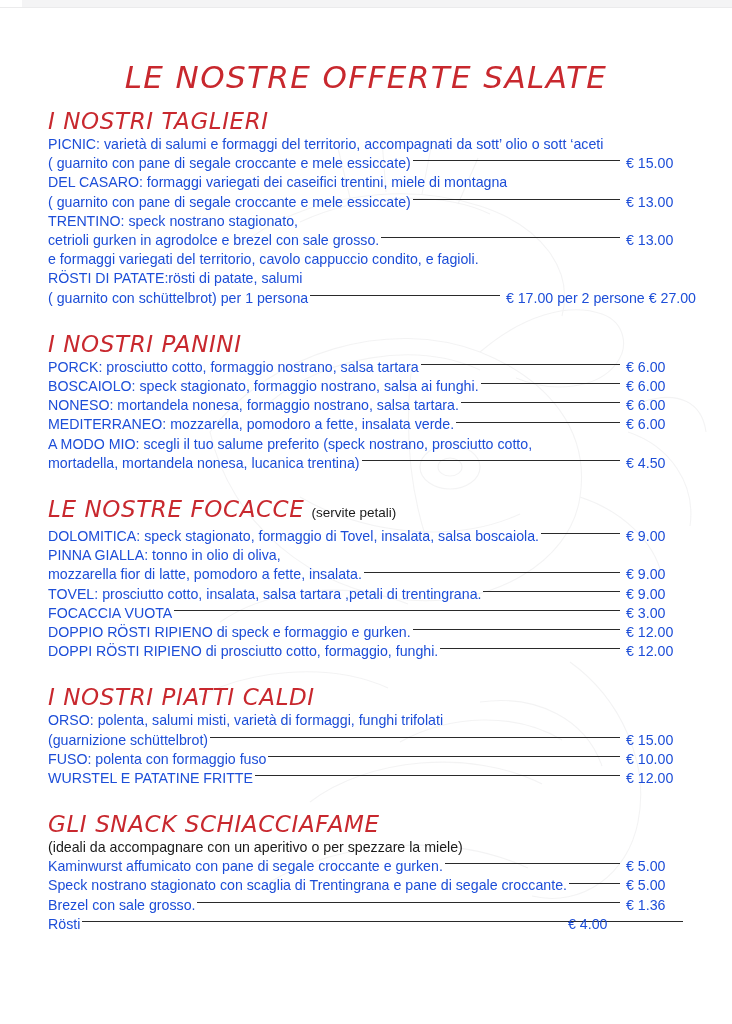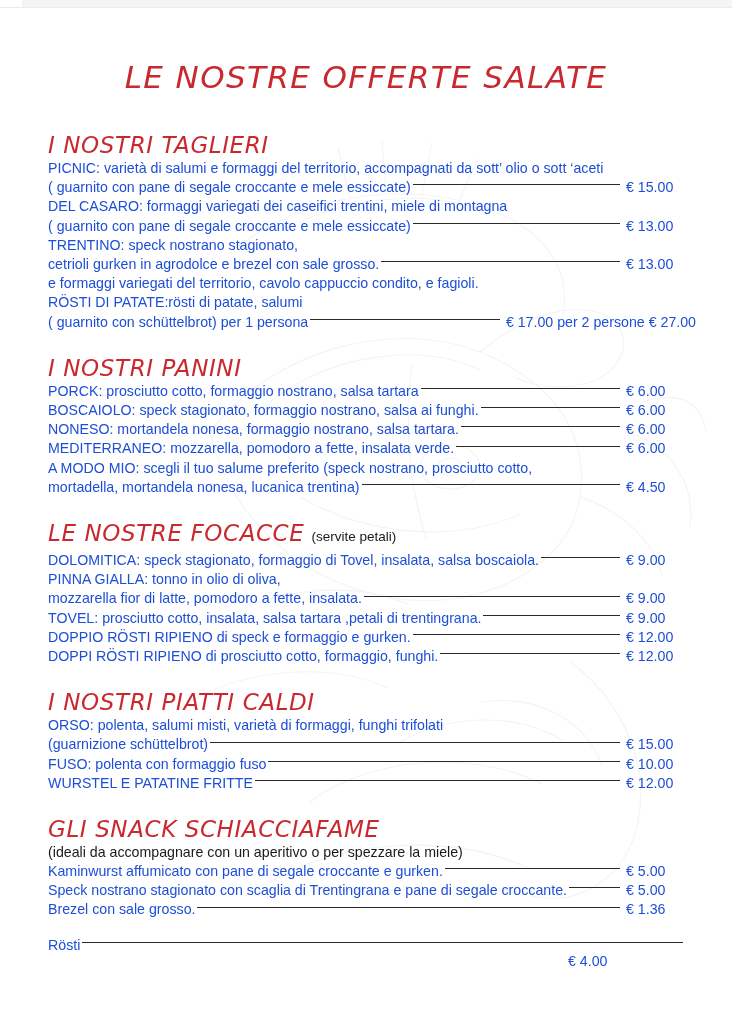--- a/index.html
+++ b/index.html
@@ -63,21 +63,21 @@
     font-family: "DejaVu Sans", sans-serif;
     font-style: italic;
     font-weight: 400;
     font-size: 31px;
     letter-spacing: 1.4px;
     white-space: nowrap;
   }
 
   .content {
     position: absolute;
-    top: 124px;
+    top: 100px;
     left: 48px;
     width: 648px;
   }
 
   .section { margin: 0; }
 
   .section-head {
     color: #c8282e;
     font-family: "DejaVu Sans", sans-serif;
     font-style: italic;
@@ -265,20 +265,25 @@
             <span class="txt">mozzarella fior di latte, pomodoro a fette, insalata.</span>
             <span class="leader"></span>
             <span class="price">€ 9.00</span>
           </div>
         <div class="line">
             <span class="txt">TOVEL: prosciutto cotto, insalata, salsa tartara ,petali di trentingrana.</span>
             <span class="leader"></span>
             <span class="price">€ 9.00</span>
           </div>
         <div class="line">
+            <span class="txt">FOCACCIA VUOTA</span>
+            <span class="leader"></span>
+            <span class="price">€ 3.00</span>
+          </div>
+        <div class="line">
             <span class="txt">DOPPIO RÖSTI RIPIENO di speck e formaggio e gurken.</span>
             <span class="leader"></span>
             <span class="price">€ 12.00</span>
           </div>
         <div class="line">
             <span class="txt">DOPPI RÖSTI RIPIENO di prosciutto cotto, formaggio, funghi.</span>
             <span class="leader"></span>
             <span class="price">€ 12.00</span>
           </div>
       </div>
@@ -323,19 +328,19 @@
             <span class="price">€ 5.00</span>
           </div>
         <div class="line">
             <span class="txt">Brezel con sale grosso.</span>
             <span class="leader"></span>
             <span class="price">€ 1.36</span>
           </div>
         <div class="line">
             <span class="txt">Rösti</span>
             <span class="leader" style="margin-right:-62px;"></span>
-            <span class="price" style="position:relative; left:-58px;margin-top:32px;">€ 4.00</span>
+            <span class="price" style="position:relative; left:-58px;">€ 4.00</span>
           </div>
       </div>
 
     </div>
   </div>
 </div>
 
 </body></html>

